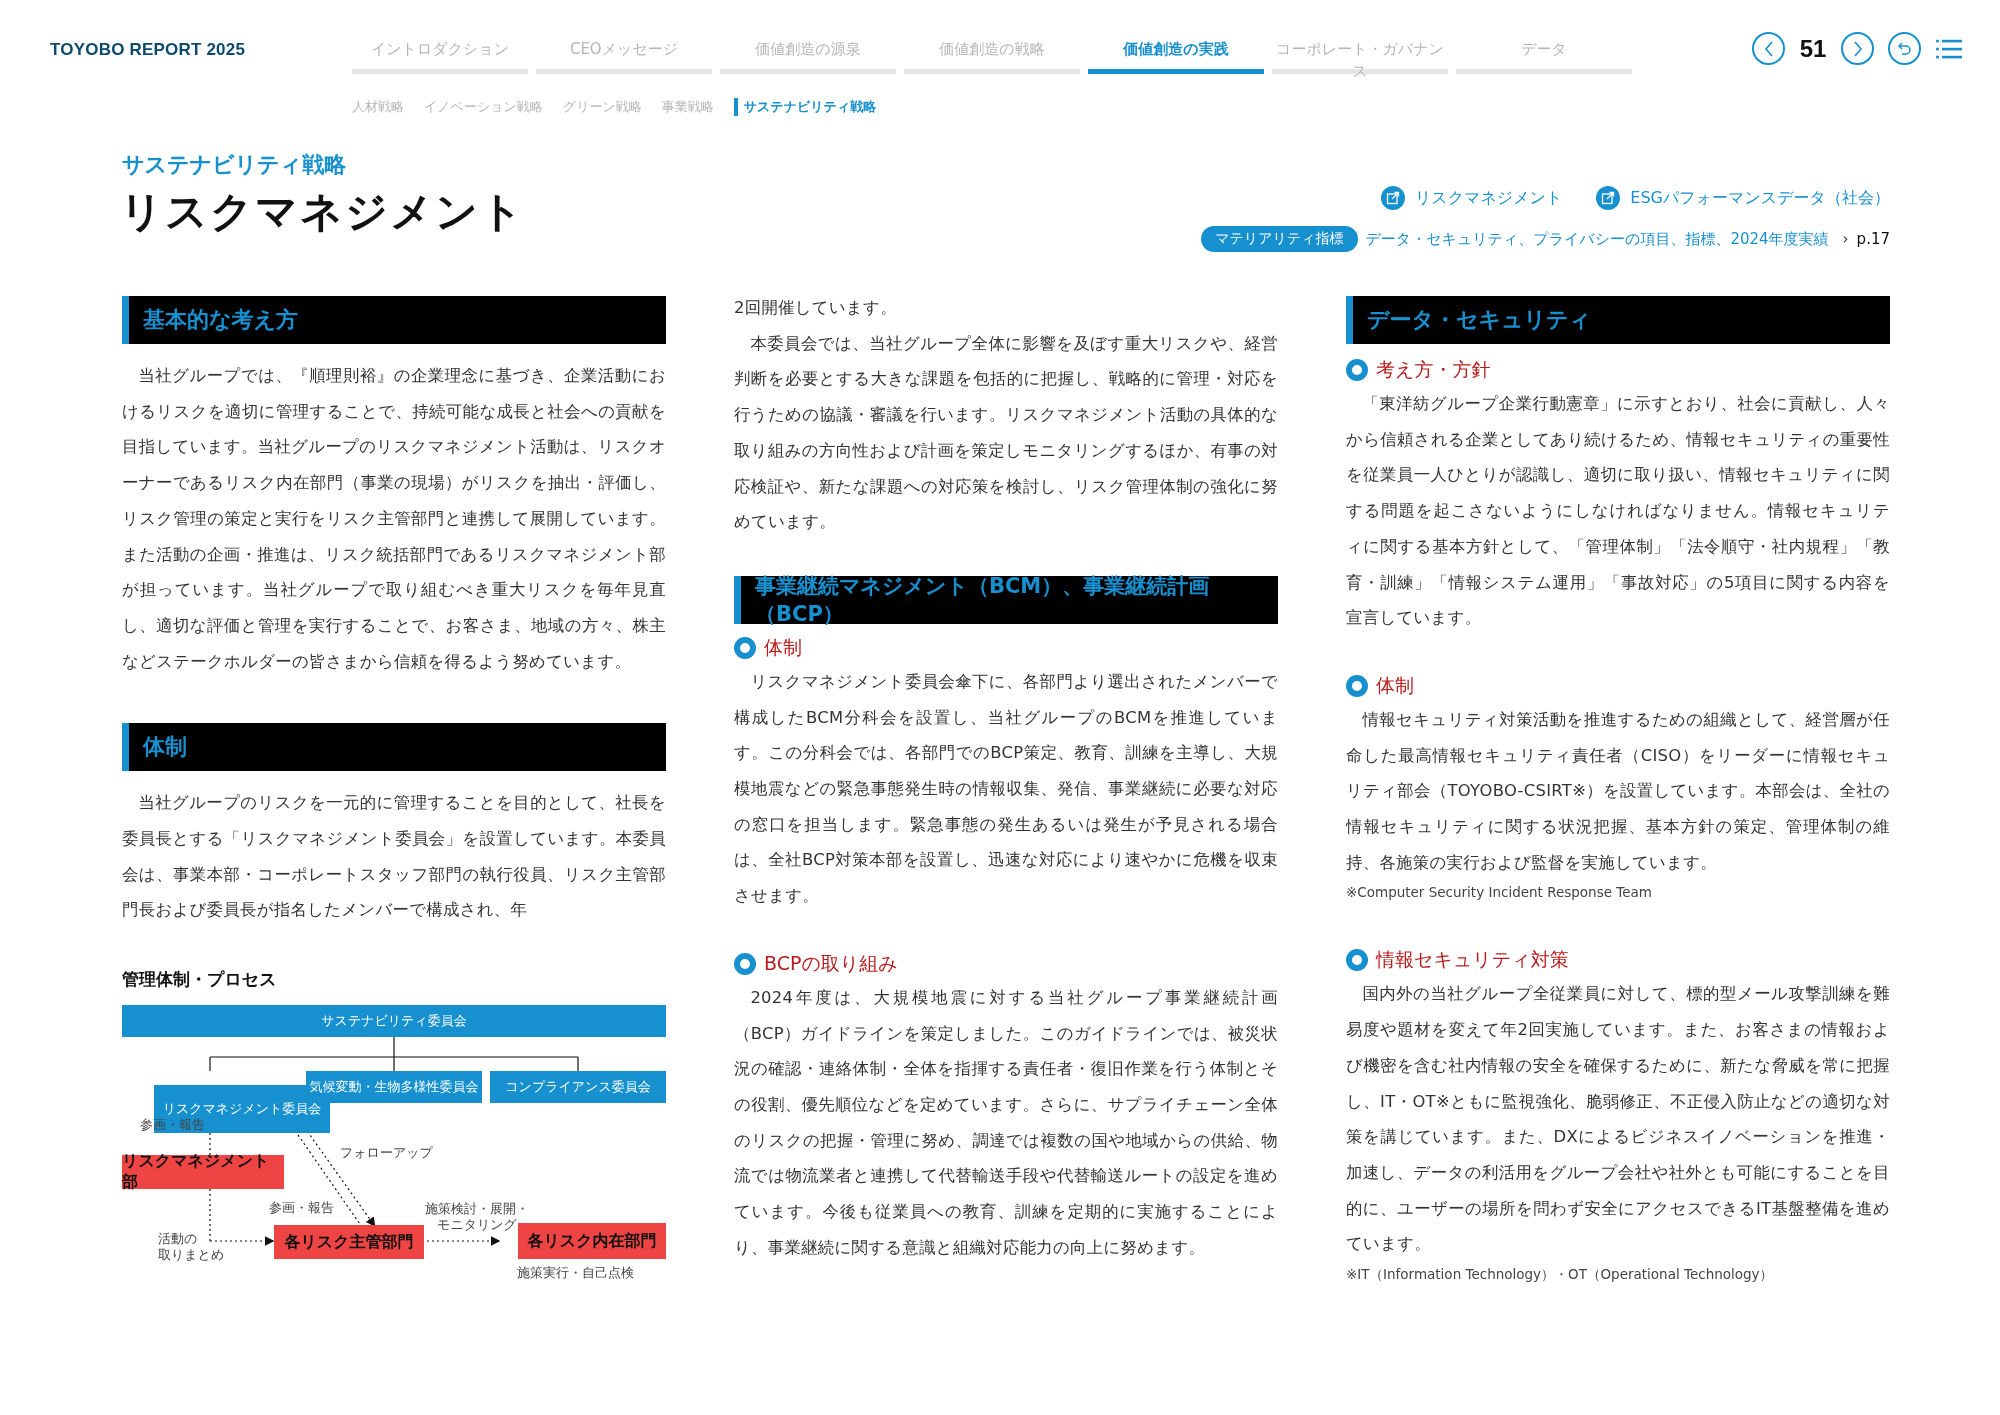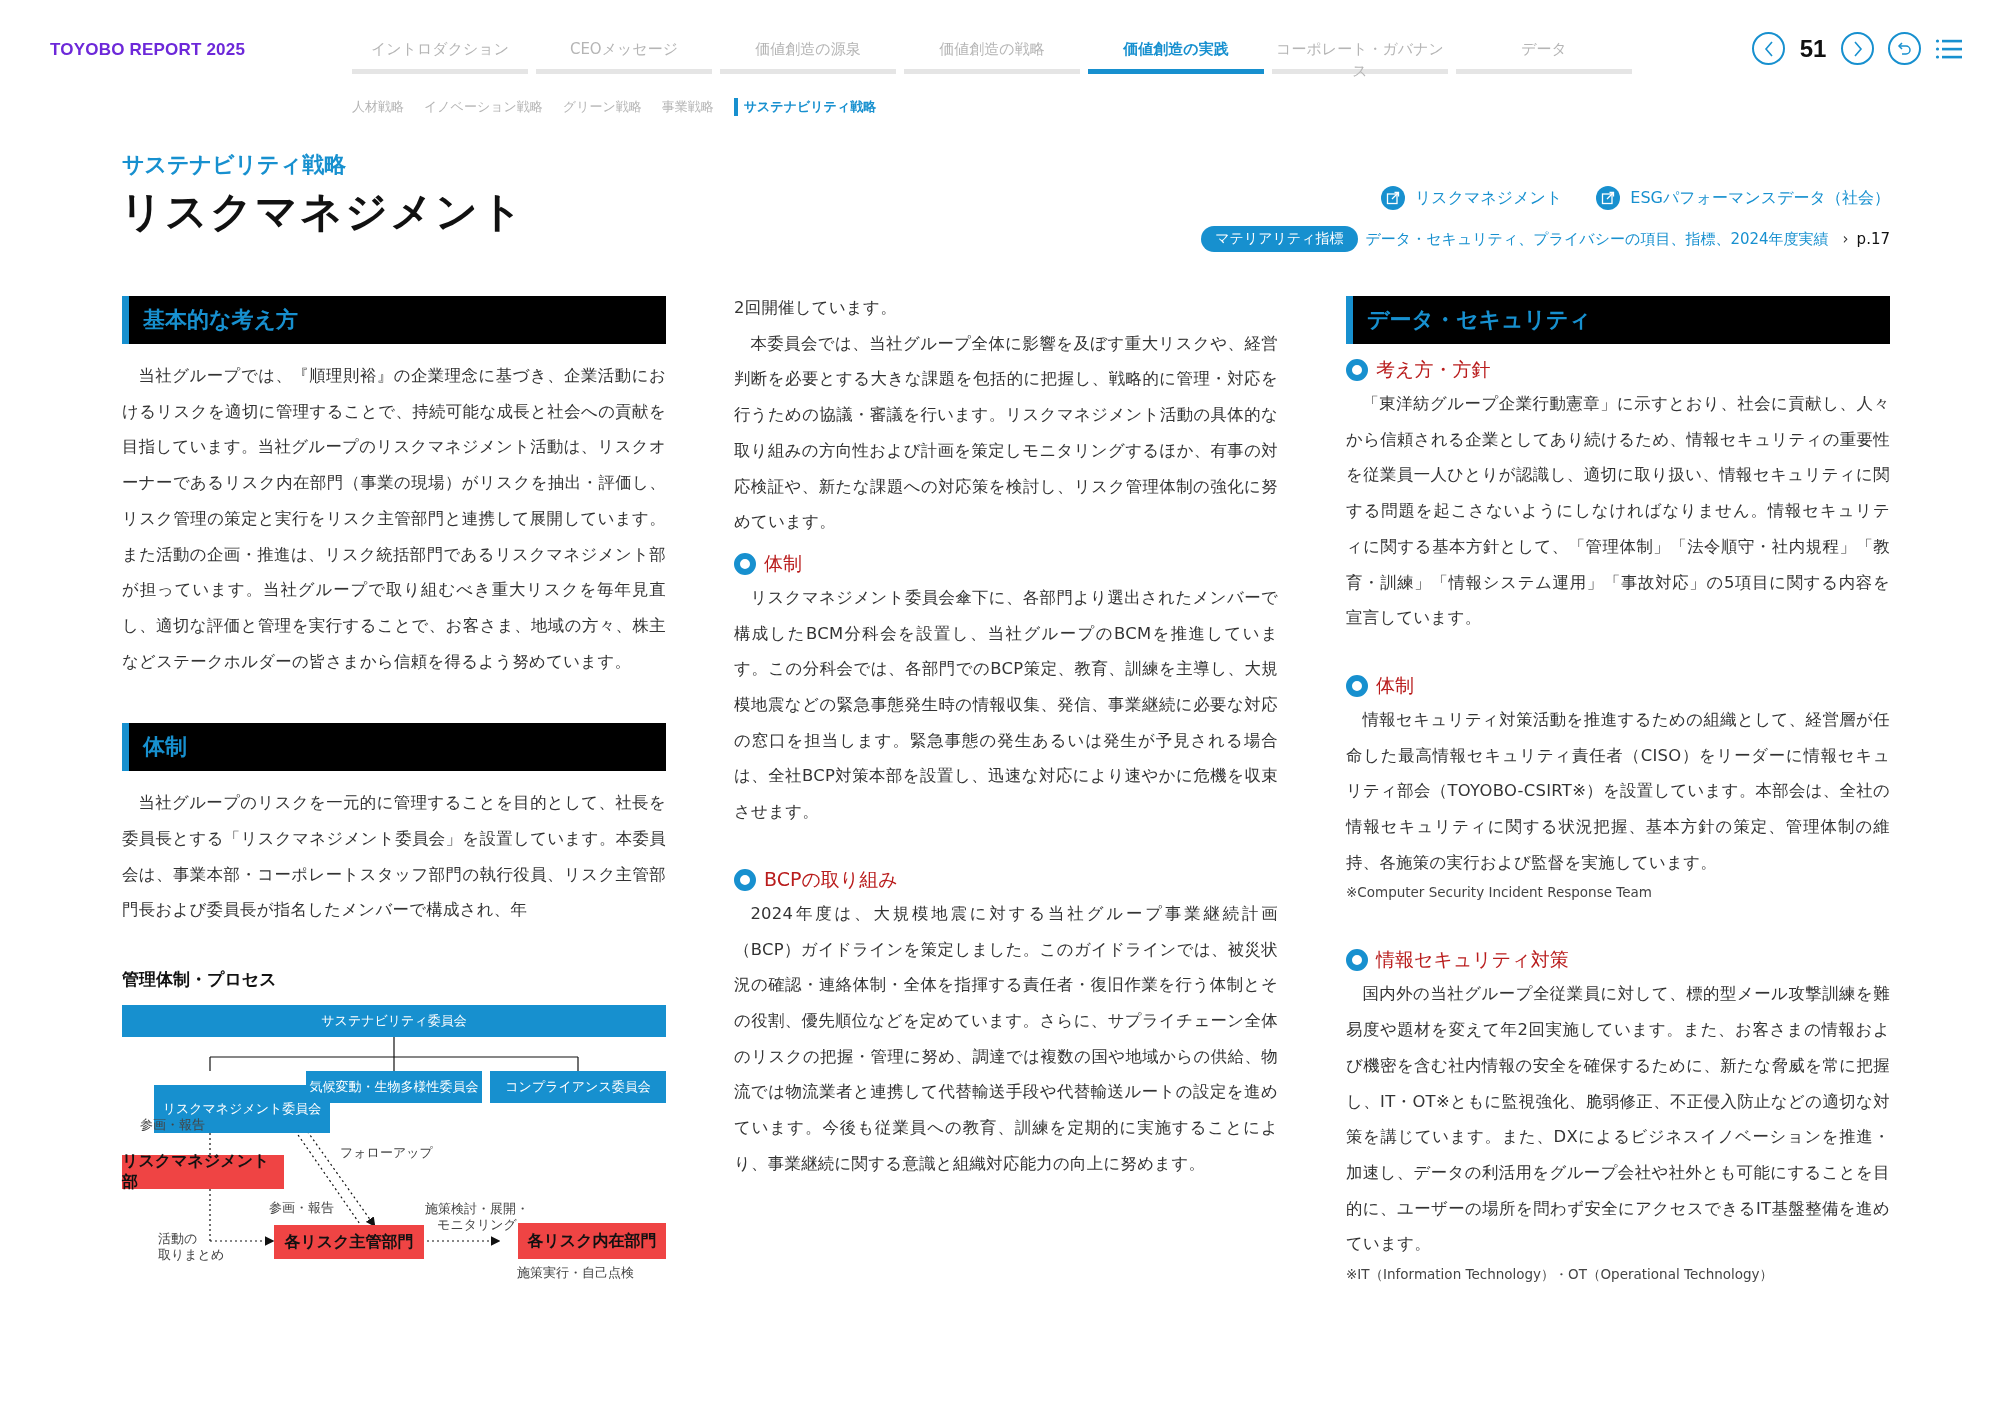--- a/index.html
+++ b/index.html
@@ -1,20 +1,20 @@
 <!DOCTYPE html>
 <html><head>
 <meta charset="utf-8">
 <style>
   * { box-sizing: border-box; margin: 0; padding: 0; }
   html, body { width: 2000px; height: 1415px; background: #ffffff; overflow: hidden; }
   body { font-family: "DejaVu Sans", "Liberation Sans", sans-serif; color: #231815; position: relative; }
 
   
-  .brand { position: absolute; left: 50px; top: 40px; font-family: "Liberation Sans", sans-serif; font-weight: bold; font-size: 17px; letter-spacing: 0.2px; color: #6d28d9; }
+  .brand { position: absolute; left: 50px; top: 40px; font-family: "Liberation Sans", sans-serif; font-weight: bold; font-size: 17px; letter-spacing: 0.2px; color: #0c4a6e; }
   .tabs { position: absolute; left: 352px; top: 38px; display: flex; gap: 8px; }
   .tab { width: 176px; height: 36px; border-bottom: 5px solid #e5e5e5; text-align: center; font-size: 15px; color: #b5b5b5; line-height: 22px; cursor: pointer; }
   .tab.active { color: #1790cf; font-weight: bold; border-bottom-color: #1790cf; }
   .subtabs { position: absolute; left: 352px; top: 86px; display: flex; gap: 20px; font-size: 13px; color: #b5b5b5; }
   .subtab { cursor: pointer; margin-top: 12px; }
   .subtab.active { color: #1790cf; font-weight: bold; border-left: 4px solid #1790cf; padding-left: 6px; }
 
   .pager { position: absolute; left: 1752px; top: 32px; display: flex; align-items: center; gap: 14px; }
   .circle-btn { width: 33px; height: 33px; border: 2px solid #1790cf; border-radius: 50%; display: flex; align-items: center; justify-content: center; cursor: pointer; }
   .page-num { font-family: "Liberation Sans", sans-serif; font-weight: bold; font-size: 24px; color: #111; width: 28px; text-align: center; }
@@ -190,20 +190,21 @@
     </div>
     <div class="box-gray" style="left:396px;top:218px;width:148px;height:36px;">各リスク内在部門</div>
     <div class="lbl" style="left:395px;top:260px;">施策実行・自己点検</div>
   </div>
 </section>
 
 <section class="col col2" style="top:290px;">
   <p class="body noindent">2回開催しています。</p>
   <p class="body">本委員会では、当社グループ全体に影響を及ぼす重大リスクや、経営判断を必要とする大きな課題を包括的に把握し、戦略的に管理・対応を行うための協議・審議を行います。リスクマネジメント活動の具体的な取り組みの方向性および計画を策定しモニタリングするほか、有事の対応検証や、新たな課題への対応策を検討し、リスク管理体制の強化に努めています。</p>
 
+  <div class="sec-head" style="margin-top:36px;font-size:21px;">事業継続マネジメント（BCM）、事業継続計画（BCP）</div>
 
   <div class="sub-head" style="margin-top:8px;">
     <span class="bullet"></span>
     <span>体制</span>
   </div>
   <p class="body">リスクマネジメント委員会傘下に、各部門より選出されたメンバーで構成したBCM分科会を設置し、当社グループのBCMを推進しています。この分科会では、各部門でのBCP策定、教育、訓練を主導し、大規模地震などの緊急事態発生時の情報収集、発信、事業継続に必要な対応の窓口を担当します。緊急事態の発生あるいは発生が予見される場合は、全社BCP対策本部を設置し、迅速な対応により速やかに危機を収束させます。</p>
 
   <div class="sub-head" style="margin-top:34px;">
     <span class="bullet"></span>
     <span>BCPの取り組み</span>

